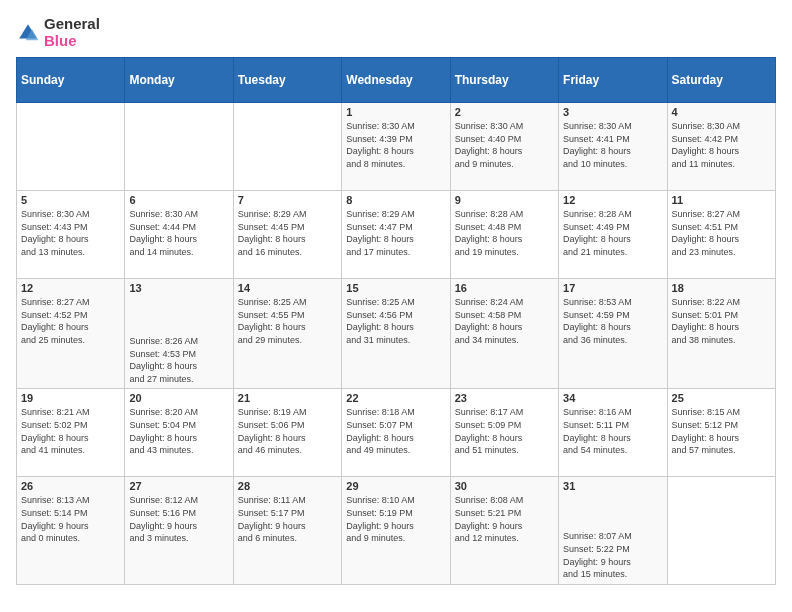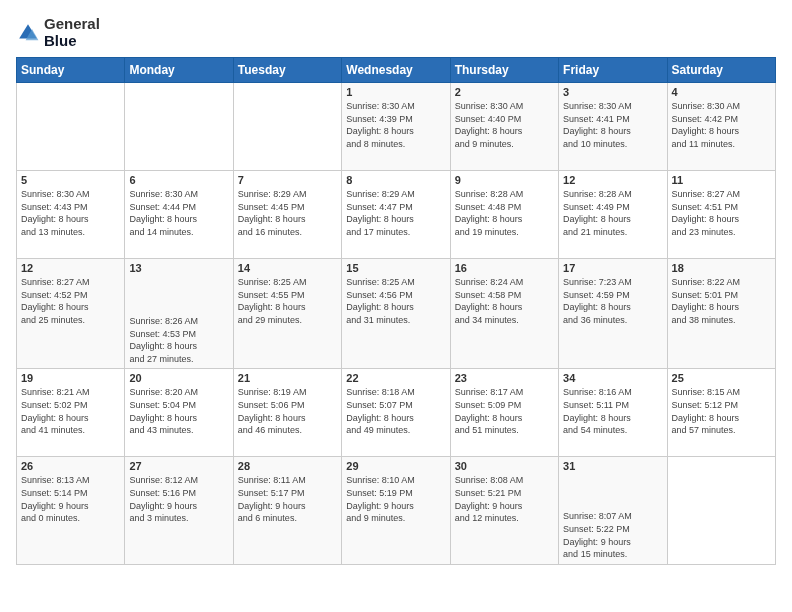--- a/index.html
+++ b/index.html
@@ -34,21 +34,21 @@
       line-height: 1.1;
     }
     .logo-general {
       font-size: 15px;
       font-weight: bold;
       color: #333;
     }
     .logo-blue {
       font-size: 15px;
       font-weight: bold;
-      color: #0f172a;
+      color: #ec4899;
     }
     .logo-icon {
       width: 24px;
       height: 24px;
     }
     .title-area {
       text-align: right;
     }
     .month-title {
       font-size: 32px;
@@ -65,21 +65,21 @@
       border: 1px solid #ccc;
       border-collapse: collapse;
       width: 100%;
       table-layout: fixed;
     }
     .calendar thead tr th {
       background-color: #2a6db5;
       color: white;
       font-size: 12px;
       font-weight: bold;
-      padding: 5px 4px;
+      padding: 15px 4px;
       border: 1px solid #1a5da0;
       text-align: left;
     }
     .calendar tbody tr td {
       border: 1px solid #ccc;
       vertical-align: top;
       padding: 3px 4px;
       font-size: 9.5px;
       color: #333;
       height: 88px;
@@ -249,21 +249,21 @@
           </td>
           <td>
             <span class="day-number">16</span>
             <div class="day-info" style="white-space: pre-line;">Sunrise: 8:24 AM
 Sunset: 4:58 PM
 Daylight: 8 hours
 and 34 minutes.</div>
           </td>
           <td>
             <span class="day-number">17</span>
-            <div class="day-info" style="white-space: pre-line;">Sunrise: 7:23 AM
+            <div class="day-info" style="white-space: pre-line;">Sunrise: 8:53 AM
 Sunset: 4:59 PM
 Daylight: 8 hours
 and 36 minutes.</div>
           </td>
           <td>
             <span class="day-number">18</span>
             <div class="day-info" style="white-space: pre-line;">Sunrise: 8:22 AM
 Sunset: 5:01 PM
 Daylight: 8 hours
 and 38 minutes.</div>

